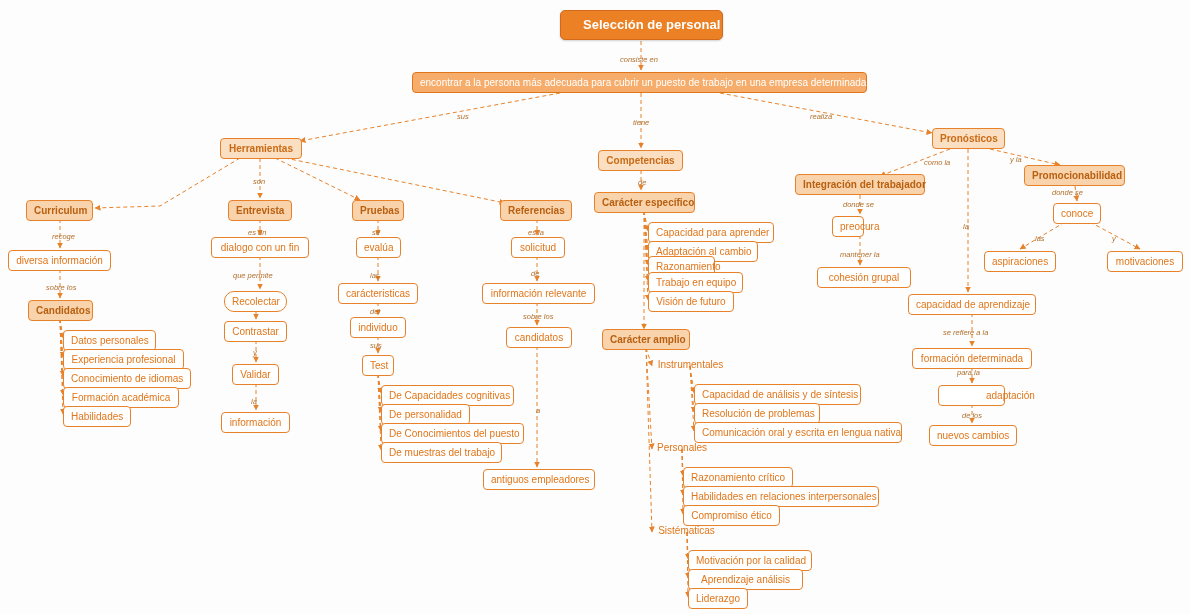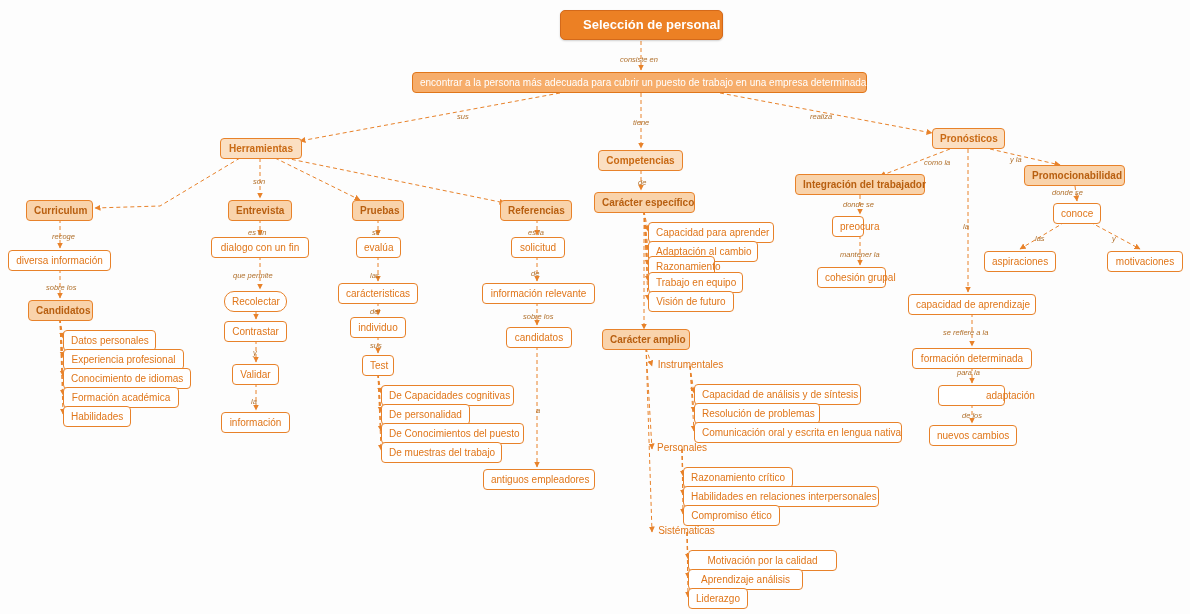--- a/index.html
+++ b/index.html
@@ -226,26 +226,26 @@
       <div class="node title2" style="left: 602px; top: 329px; width: 88px; min-height: 18px;">Carácter amplio</div>
       <div class="node bare" style="left: 652px; top: 357px; width: 77px; min-height: 17px;">Instrumentales</div>
       <div class="node plain" style="left: 694px; top: 384px; width: 167px; min-height: 17px;">Capacidad de análisis y de síntesis</div>
       <div class="node plain" style="left: 694px; top: 403px; width: 126px; min-height: 17px;">Resolución de problemas</div>
       <div class="node plain" style="left: 694px; top: 422px; width: 208px; min-height: 17px;">Comunicación oral y escrita en lengua nativa</div>
       <div class="node bare" style="left: 652px; top: 440px; width: 60px; min-height: 17px;">Personales</div>
       <div class="node plain" style="left: 683px; top: 467px; width: 110px; min-height: 17px;">Razonamiento crítico</div>
       <div class="node plain" style="left: 683px; top: 486px; width: 196px; min-height: 17px;">Habilidades en relaciones interpersonales</div>
       <div class="node plain" style="left: 683px; top: 505px; width: 97px; min-height: 17px;">Compromiso ético</div>
       <div class="node bare" style="left: 652px; top: 523px; width: 69px; min-height: 17px;">Sistématicas</div>
-      <div class="node plain" style="left: 688px; top: 550px; width: 149px; min-height: 17px;">Motivación por la calidad</div>
+      <div class="node plain" style="left: 688px; top: 550px; width: 124px; min-height: 17px;">Motivación por la calidad</div>
       <div class="node plain" style="left: 688px; top: 569px; width: 115px; min-height: 17px;">Aprendizaje análisis</div>
       <div class="node plain" style="left: 688px; top: 588px; width: 60px; min-height: 17px;">Liderazgo</div>
       <div class="node title2" style="left: 795px; top: 174px; width: 130px; min-height: 19px;">Integración del trabajador</div>
       <div class="node plain" style="left: 832px; top: 216px; width: 32px; min-height: 18px;">preocura</div>
-      <div class="node plain" style="left: 817px; top: 267px; width: 69px; min-height: 18px;">cohesión grupal</div>
+      <div class="node plain" style="left: 817px; top: 267px; width: 94px; min-height: 18px;">cohesión grupal</div>
       <div class="node plain" style="left: 908px; top: 294px; width: 128px; min-height: 18px;">capacidad de aprendizaje</div>
       <div class="node plain" style="left: 912px; top: 348px; width: 120px; min-height: 18px;">formación determinada</div>
       <div class="node plain" style="left: 938px; top: 385px; width: 67px; min-height: 18px; padding-left: 47px;">adaptación</div>
       <div class="node plain" style="left: 929px; top: 425px; width: 88px; min-height: 18px;">nuevos cambios</div>
       <div class="node title2" style="left: 1024px; top: 165px; width: 101px; min-height: 19px;">Promocionabilidad</div>
       <div class="node plain" style="left: 1053px; top: 203px; width: 48px; min-height: 18px;">conoce</div>
       <div class="node plain" style="left: 984px; top: 251px; width: 72px; min-height: 18px;">aspiraciones</div>
       <div class="node plain" style="left: 1107px; top: 251px; width: 76px; min-height: 18px;">motivaciones</div>
     </div>
   <div id="elabels">

